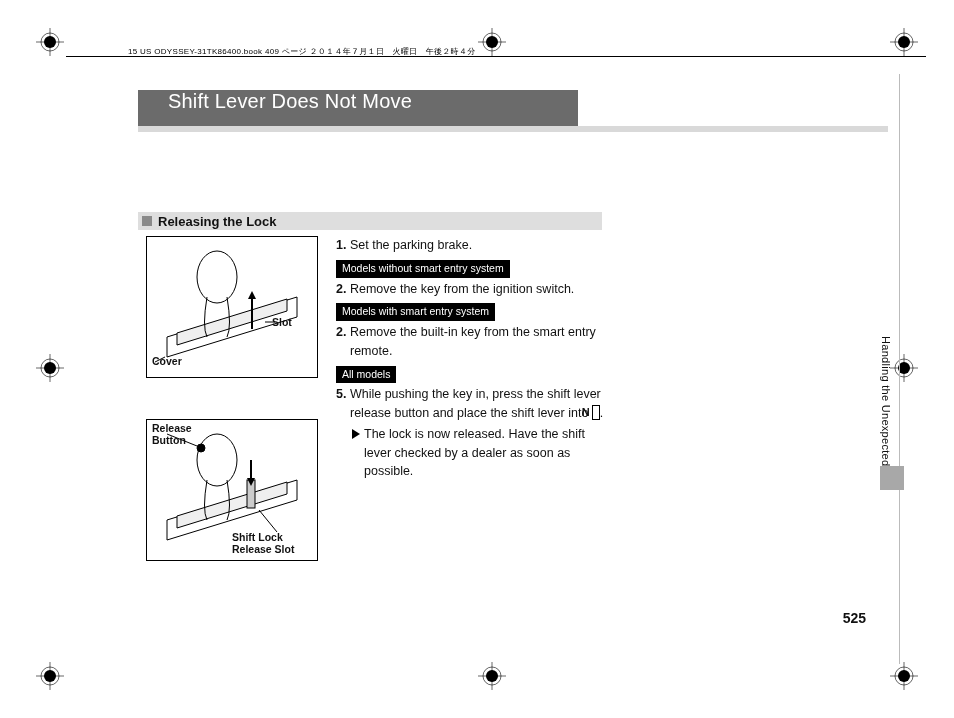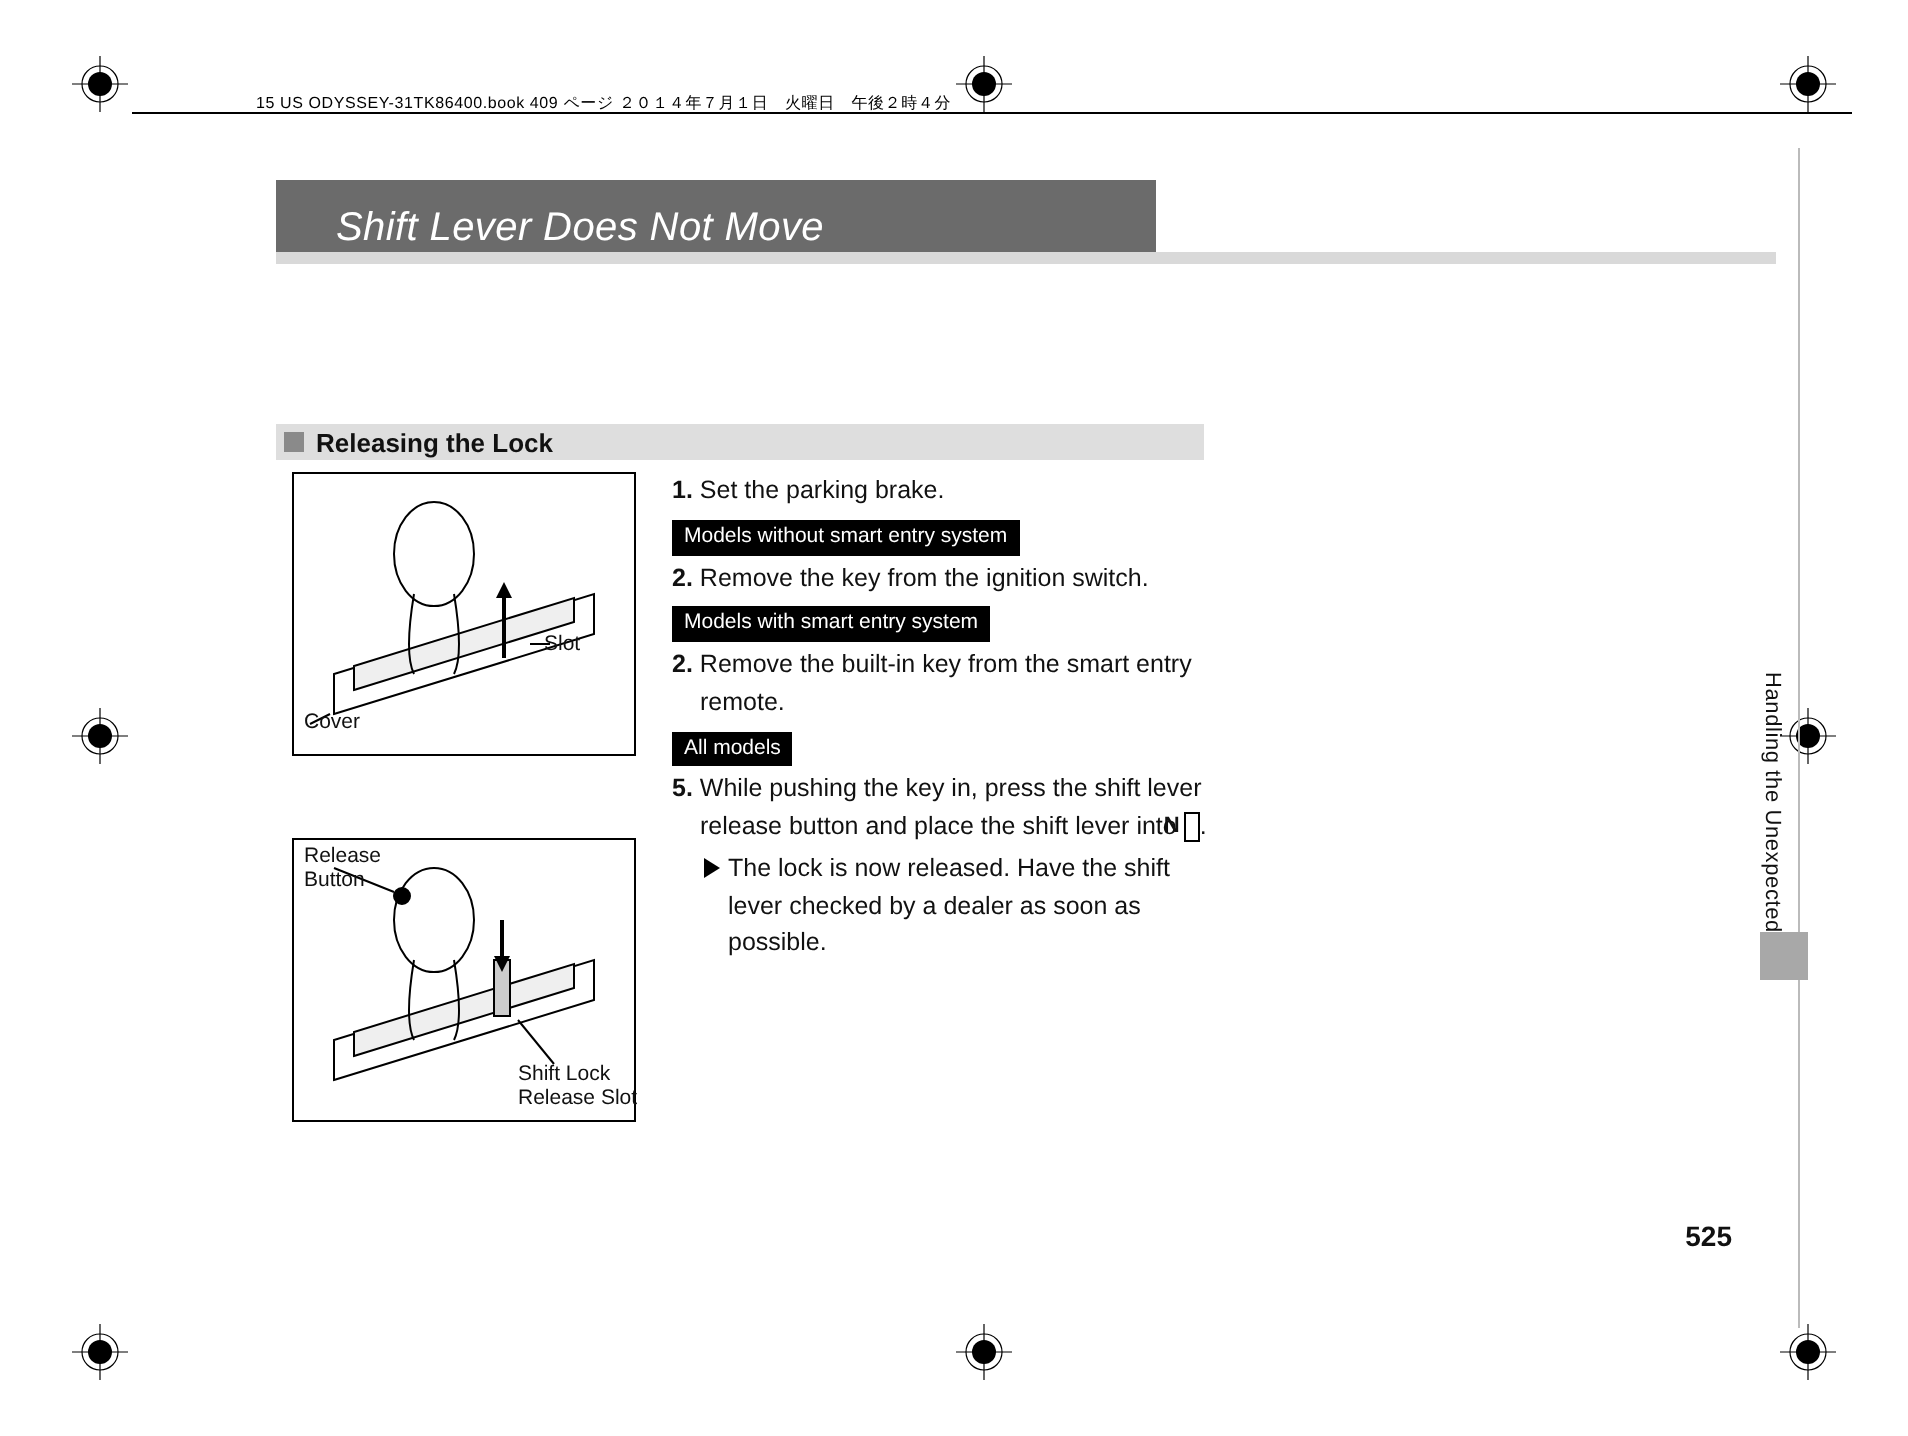--- a/index.html
+++ b/index.html
@@ -55,22 +55,21 @@
   }
 
   .titleblock {
     position: absolute;
     left: 120px;
     top: 76px;
     width: 440px;
     height: 36px;
     background: #6b6b6b;
     display: flex;
-    align-items: flex-end;
-    font-style: italic;
+    align-items: flex-start;
   }
   .titleblock .titletxt {
     color: #fff;
     font-size: 20px;
     font-weight: 400;
     padding-left: 30px;
     letter-spacing: 0.2px;
   }
   .titleunderline {
     position: absolute;
@@ -125,27 +124,27 @@
     position: absolute;
     border: 1px solid #000;
     background: #fff;
   }
   .fig1 { left: 128px; top: 222px; width: 170px; height: 140px; }
   .fig2 { left: 128px; top: 405px; width: 170px; height: 140px; }
 
   .callout {
     position: absolute;
     font-size: 10.5px;
-    font-weight: 400;
+    font-weight: 700;
     line-height: 1.1;
   }
   .c-slot  { left: 254px; top: 303px; }
   .c-cover { left: 134px; top: 342px; }
   .c-relbtn{ left: 134px; top: 409px; width:50px; }
-  .c-slot2 { left: 241px; top: 518px; width:70px; }
+  .c-slot2 { left: 214px; top: 518px; width:70px; }
 
   
   .steps {
     position: absolute;
     left: 318px;
     top: 222px;
     width: 270px;
     font-size: 12.5px;
     line-height: 1.5;
   }

